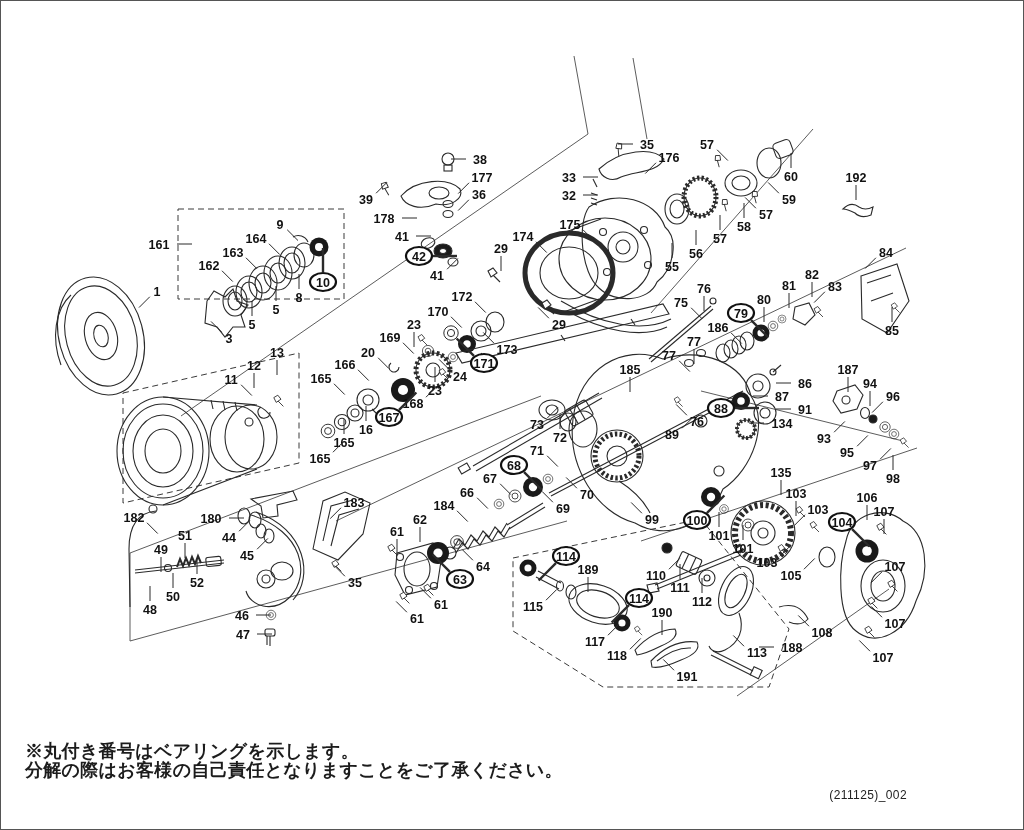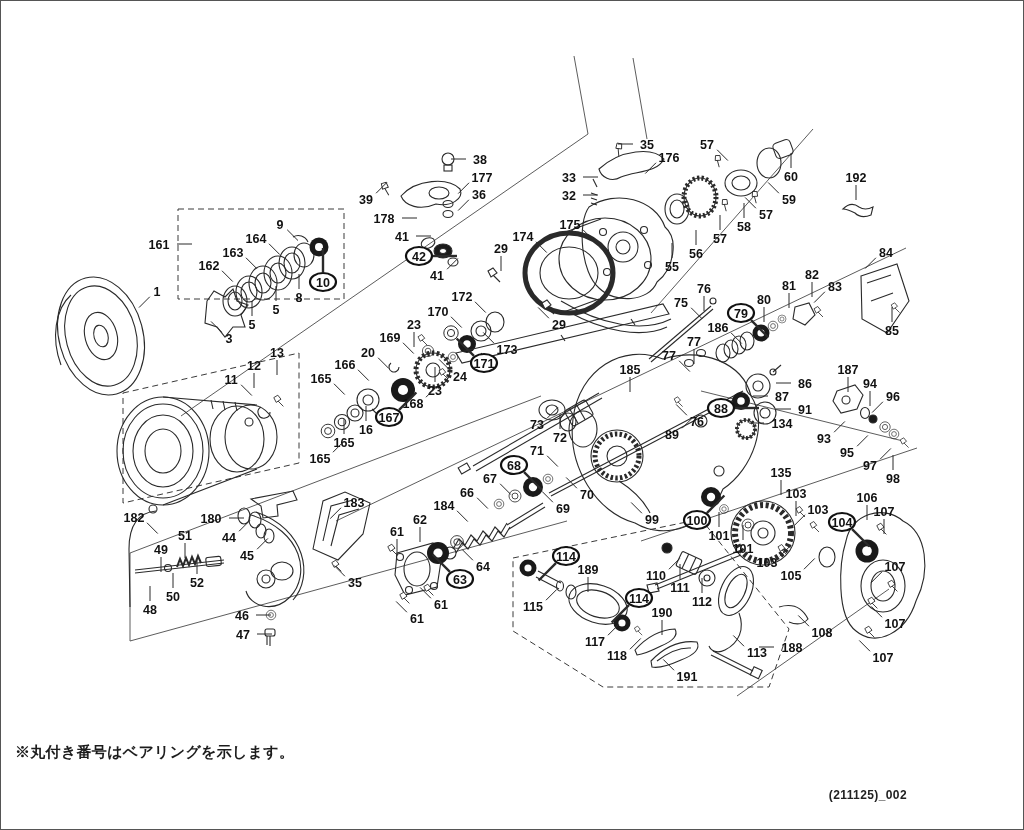--- a/index.html
+++ b/index.html
@@ -1,23 +1,23 @@
 <!DOCTYPE html>
 <html><head>
 <meta charset="utf-8">
 <style>
   html,body{margin:0;padding:0;background:#e8e8e8;}
   #page{position:relative;width:1024px;height:830px;background:#ffffff;
         border:1px solid #555;box-sizing:border-box;overflow:hidden;
         font-family:"Liberation Sans",sans-serif;}
   #art{position:absolute;left:0;top:0;}
-  #notes{position:absolute;left:14px;top:741px;color:#1c1c1c;
-         font-size:15px;line-height:19px;font-weight:600;letter-spacing:.3px;}
+  #notes{position:absolute;left:24px;top:741px;color:#1c1c1c;
+         font-size:18px;line-height:19px;font-weight:600;letter-spacing:.3px;}
   #doccode{position:absolute;right:116px;top:787px;color:#222;
-           font-size:12px;font-weight:700;letter-spacing:.4px;}
+           font-size:12px;font-weight:400;letter-spacing:.4px;}
   svg text{font-family:"Liberation Sans",sans-serif;font-size:12.5px;
            font-weight:600;fill:#111;}
   .note-line{white-space:nowrap;}
 </style>
 </head>
 <body>
 
 <div id="page">
 <svg id="art" width="1024" height="830" viewBox="0 0 1024 830">
   <defs>
@@ -939,15 +939,16 @@
         </g>
         <g>
           <line x1="869.04" y1="650.24" x2="858.24" y2="639.44" stroke="#2a2a2a" stroke-width="1"></line>
           <text x="882" y="660.5" text-anchor="middle">107</text>
         </g>
       </g>
 </svg>
 
 <div id="notes">
   <div class="note-line">※丸付き番号はベアリングを示します。</div>
+  <div class="note-line">分解の際はお客様の自己責任となりますことをご了承ください。</div>
 </div>
 <div id="doccode">(211125)_002</div>
 </div>
 
 </body></html>

